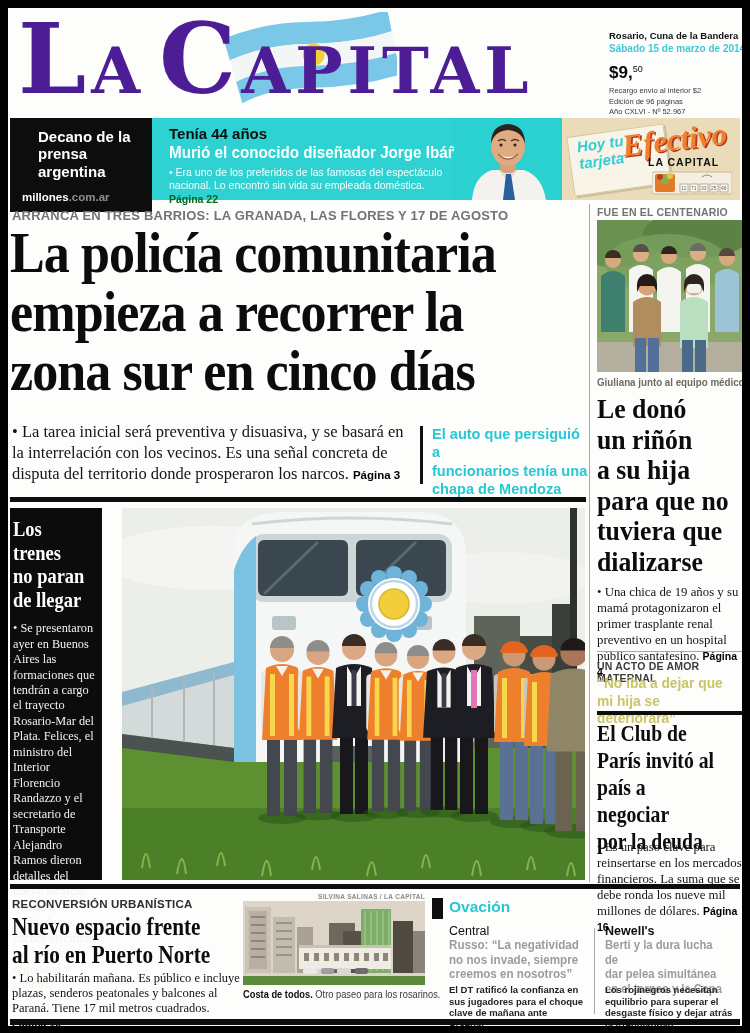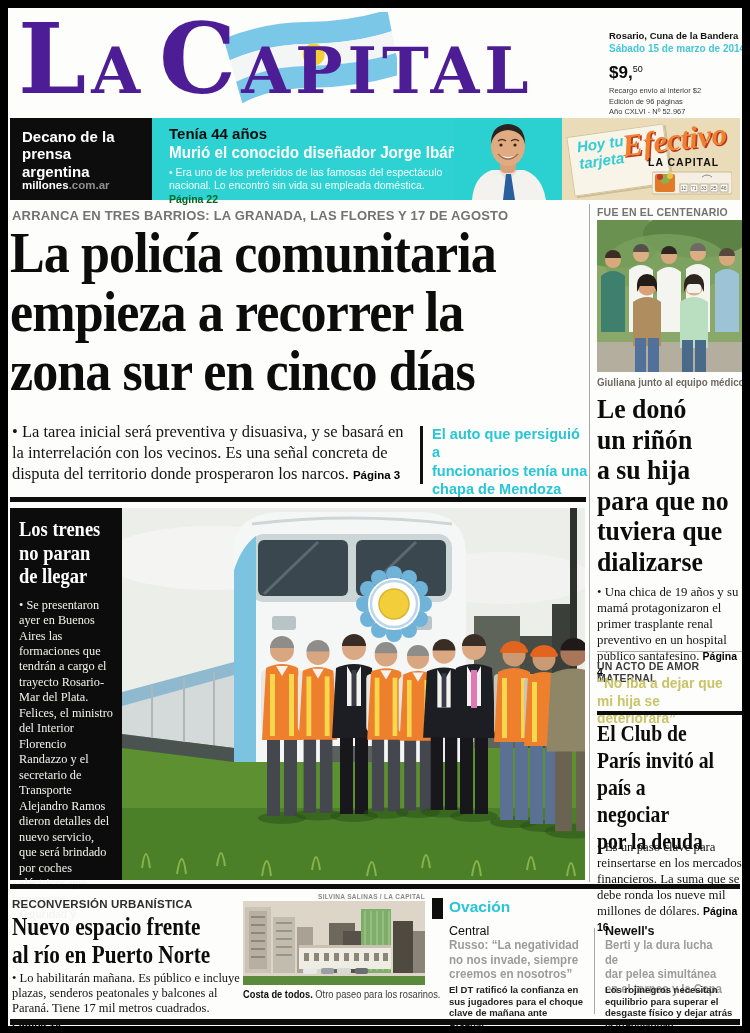--- a/index.html
+++ b/index.html
@@ -45,21 +45,21 @@
     <div style="margin-top:9px">
       <span class="sans" style="font-weight:bold;font-size:17px;color:#0a0a0a">$9,</span><span class="sans" style="font-weight:normal;font-size:9px;color:#0a0a0a;vertical-align:6px">50</span>
     </div>
     <div class="sans" style="font-size:7.5px;color:#3a3a3a;line-height:1.4;margin-top:3px">
       <div>Recargo envío al interior $2</div>
       <div>Edición de 96 páginas</div>
       <div>Año CXLVI - Nº 52.967</div>
     </div>
   </div>
 
-  <div class="abs" style="left:2px;top:110px;width:142px;height:82px;background:#0d0d0d;box-sizing:border-box;padding:10px 12px">
+  <div class="abs" style="left:2px;top:110px;width:142px;height:94px;background:#0d0d0d;box-sizing:border-box;padding:10px 28px">
     <div class="sans" style="font-weight:bold;font-size:15px;line-height:1.15;color:#fff;width:115px">Decano de la prensa argentina</div>
     <div class="abs" style="left:12px;bottom:9px;font-size:11.5px">
       <span class="sans" style="font-weight:bold;color:#fff">millones</span><span class="sans" style="font-weight:bold;color:#8f8f8f">.com.ar</span>
     </div>
   </div>
 
   <div class="abs" style="left:144px;top:110px;width:410px;height:82px;background:#2ed2d2;box-sizing:border-box;padding:7px 0 0 17px">
     <div class="sans" style="font-weight:bold;font-size:15px;color:#0e0e0e">Tenía 44 años</div>
     <div class="sans fit" style="font-weight:bold;font-size:16px;color:#fff;white-space:nowrap;transform:scaleX(.95);margin-top:2px">Murió el conocido diseñador Jorge Ibáñez</div>
     <div style="width:292px;margin-top:4px;font-size:10.5px;line-height:1.28;color:#f4ffff">
@@ -120,21 +120,21 @@
   <div class="abs serif" style="left:4px;top:414px;width:402px;font-size:16.5px;line-height:1.27;color:#141414">
     <span>• La tarea inicial será preventiva y disuasiva, y se basará en la interrelación con los vecinos. Es una señal concreta de disputa del territorio donde prosperaron los narcos. </span>
     <span class="pref" style="font-size:11.5px">Página 3</span>
   </div>
   <div class="abs" style="left:412px;top:418px;width:3px;height:58px;background:#111"></div>
   <div class="abs sans preline fit" style="left:424px;top:417px;width:165px;font-weight:bold;font-size:15px;line-height:1.22;color:#29c6d6;transform:scaleX(.97)">El auto que persiguió a
 funcionarios tenía una
 chapa de Mendoza</div>
   <div class="abs rule" style="left:2px;top:489px;width:576px;height:5px"></div>
 
-  <div class="abs" style="left:2px;top:500px;width:112px;height:372px;background:#0c0c0c;box-sizing:border-box;padding:10px 9px">
+  <div class="abs" style="left:2px;top:500px;width:92px;height:372px;background:#0c0c0c;box-sizing:border-box;padding:10px 3px">
     <div class="shead preline fit" style="color:#fff;font-size:21px;line-height:1.12;transform:scaleX(.88)">Los trenes
 no paran
 de llegar</div>
     <div class="serif" style="margin-top:9px;font-size:12.3px;line-height:1.26;color:#f2f2ef">
       <span>• Se presentaron ayer en Buenos Aires las formaciones que tendrán a cargo el trayecto Rosario-Mar del Plata. Felices, el ministro del Interior Florencio Randazzo y el secretario de Transporte Alejandro Ramos dieron detalles del nuevo servicio, que será brindado por coches eléctricos que prometen seguridad y confort. </span>
       <span class="pref" style="font-size:10px;color:#fff">Página 7</span>
     </div>
   </div>
 
   <svg class="abs" style="left:114px;top:500px;width:463px;height:372px" viewBox="0 0 463 372">

